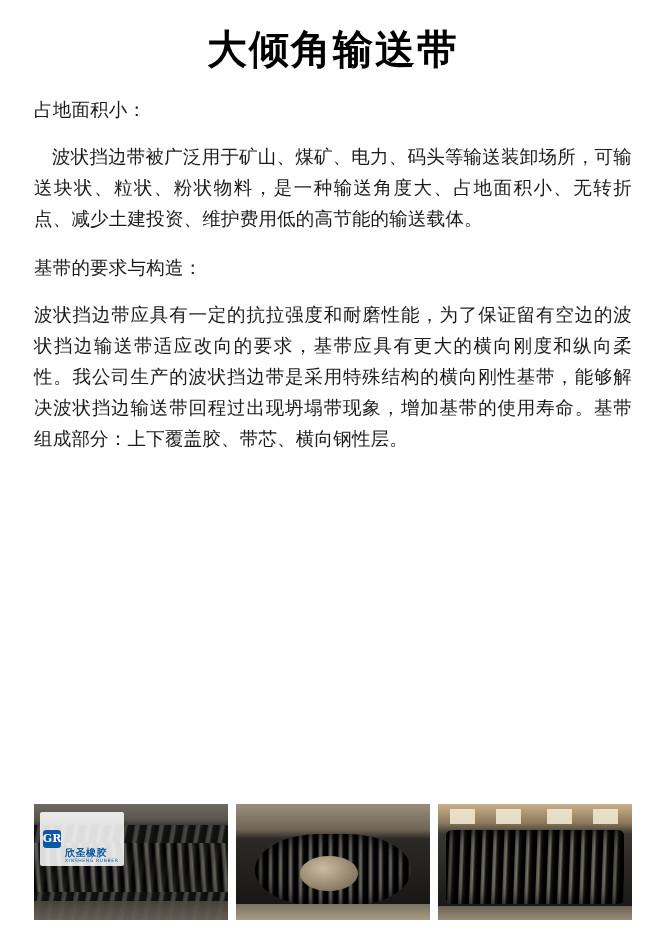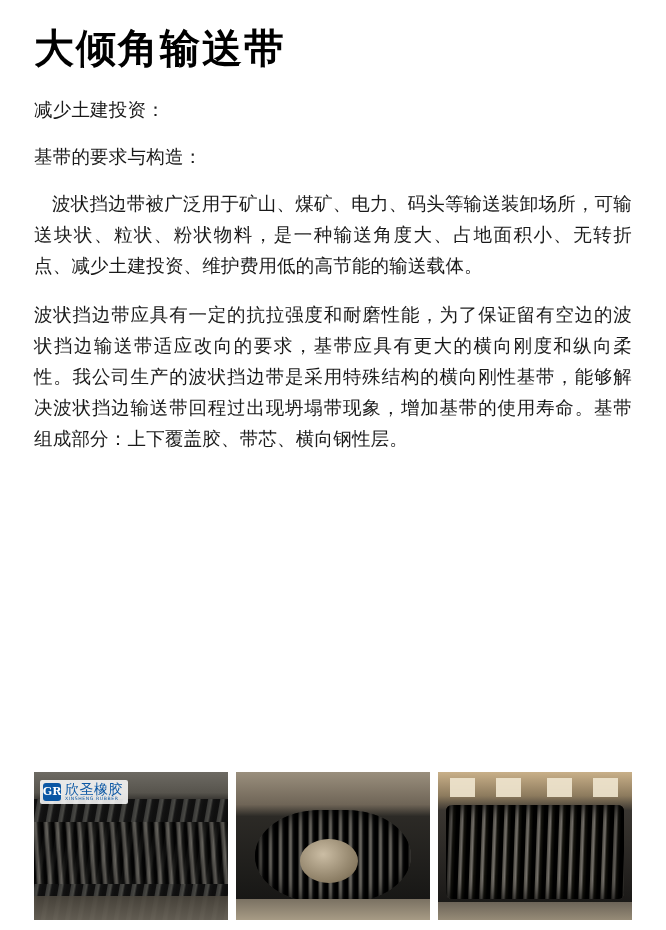--- a/index.html
+++ b/index.html
@@ -16,28 +16,28 @@
   }
   .page {
     position: relative;
     width: 666px;
     height: 930px;
     background: #ffffff;
     box-sizing: border-box;
     padding: 0 34px;
   }
   .doc-title {
-    text-align: left;
+    text-align: center;
     font-size: 40px;
     line-height: 1.15;
     font-weight: 700;
     letter-spacing: 2px;
     color: #000000;
     margin: 26px 0 22px 0;
-    font-family: Liberation Serif, serif;
+    font-family: Liberation Sans, sans-serif;
   }
   .body-text {
     font-size: 18.5px;
     line-height: 31px;
     color: #1a1a1a;
     letter-spacing: 0.2px;
     text-align: justify;
     text-justify: inter-character;
   }
   p.para {
@@ -49,21 +49,21 @@
   p.para.tight {
     margin-bottom: 16px;
   }
   .gallery {
     position: absolute;
     left: 34px;
     right: 34px;
     bottom: 36px;
     display: flex;
     gap: 8px;
-    height: 148px;
+    height: 116px;
   }
   .photo {
     position: relative;
     flex: 1 1 0;
     overflow: hidden;
     background: #2a2a2a;
   }
   
   .photo-1 {
     background:
@@ -114,25 +114,26 @@
     color: #ffffff;
     font-size: 11px;
     font-weight: 700;
     display: flex;
     align-items: center;
     justify-content: center;
     font-family: "DejaVu Serif", "Liberation Serif", serif;
   }
   .logo .words { line-height: 1; }
   .logo .cn {
-    font-size: 14px;
-    font-weight: 400;
+    font-size: 10px;
+    font-weight: 700;
     color: #0b57a4;
     letter-spacing: 0.5px;
     display: block;
+    margin-top: 34px;
   }
   .logo .en {
     font-size: 4.6px;
     color: #0b57a4;
     letter-spacing: 0.6px;
     display: block;
     margin-top: 1px;
   }
   
   .photo-2 {
@@ -195,23 +196,23 @@
   }
 </style>
 </head>
 <body>
 
 <div class="page">
 
   <h1 class="doc-title">大倾角输送带</h1>
 
   <div class="body-text">
-    <p class="para tight">减少土建投资：</p>
+    <p class="para tight">占地面积小：</p>
+    <p class="para indent">波状挡边带被广泛用于矿山、煤矿、电力、码头等输送装卸场所，可输送块状、粒状、粉状物料，是一种输送角度大、占地面积小、无转折点、减少土建投资、维护费用低的高节能的输送载体。</p>
     <p class="para tight">基带的要求与构造：</p>
-    <p class="para indent">波状挡边带被广泛用于矿山、煤矿、电力、码头等输送装卸场所，可输送块状、粒状、粉状物料，是一种输送角度大、占地面积小、无转折点、减少土建投资、维护费用低的高节能的输送载体。</p>
     <p class="para">波状挡边带应具有一定的抗拉强度和耐磨性能，为了保证留有空边的波状挡边输送带适应改向的要求，基带应具有更大的横向刚度和纵向柔性。我公司生产的波状挡边带是采用特殊结构的横向刚性基带，能够解决波状挡边输送带回程过出现坍塌带现象，增加基带的使用寿命。基带组成部分：上下覆盖胶、带芯、横向钢性层。</p>
   </div>
 
   <div class="gallery">
 
     <div class="photo photo-1">
       <div class="ribs"></div>
       <div class="ribs2"></div>
       <div class="floor"></div>
       <div class="logo">

